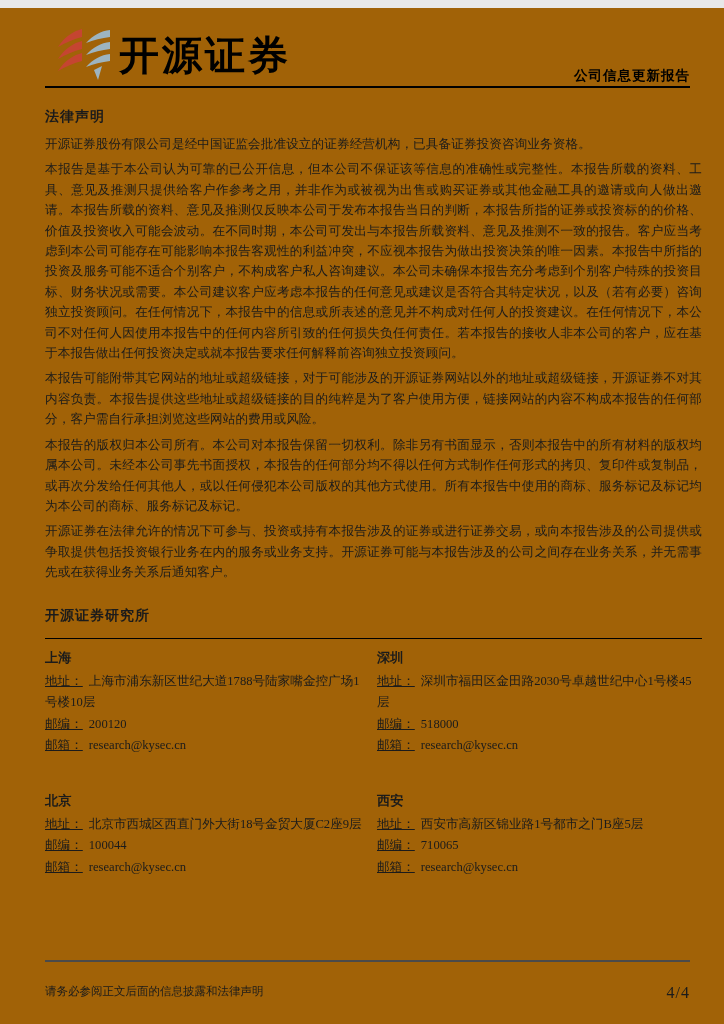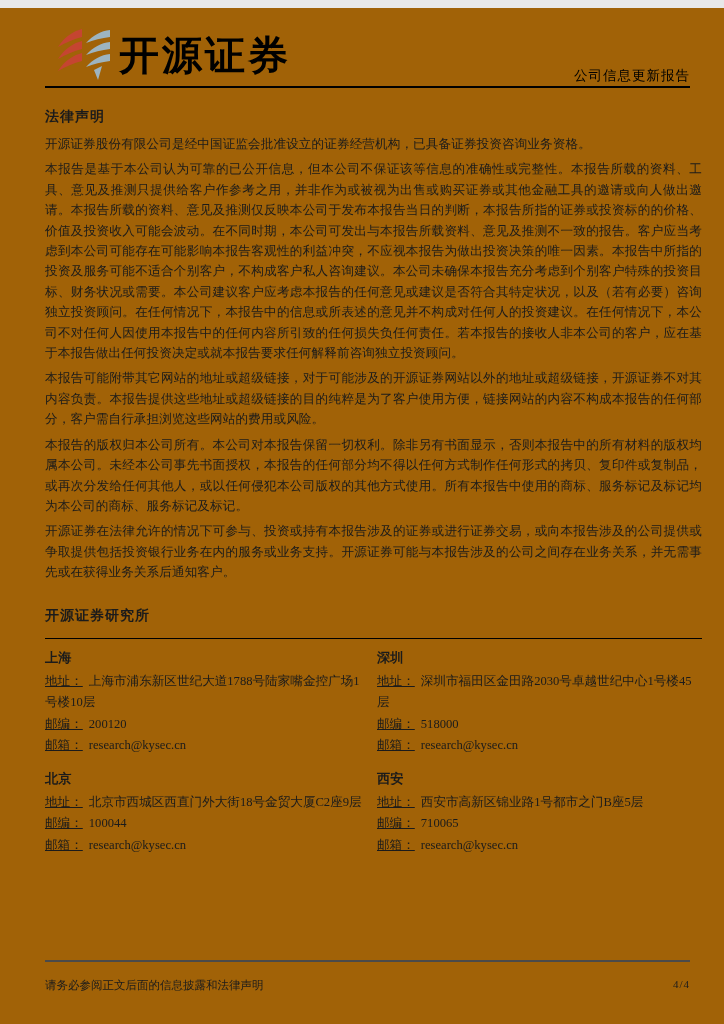--- a/index.html
+++ b/index.html
@@ -16,50 +16,50 @@
   }
   .logo { position:absolute; left:10px; top:18px; display:flex; align-items:center; }
   .logo-mark { width:58px; height:55px; display:block; }
   .wordmark {
     font-family:"Liberation Sans", sans-serif; font-weight:900;
     font-size:40px; letter-spacing:3px; color:#000; line-height:1;
     margin-left:6px; margin-top:2px;
   }
   .report-type {
     position:absolute; right:0; bottom:1px;
-    font-size:13.5px; font-weight:normal; letter-spacing:1px; color:#000;
+    font-size:13.5px; font-weight:bold; letter-spacing:1px; color:#000;
   }
   
   .main { position:absolute; left:45px; right:22px; top:100px; }
   .legal-title { font-size:14px; font-weight:bold; margin-bottom:8px; letter-spacing:1px; }
   .para {
     font-size:12.6px; line-height:20.4px; text-align:justify;
     margin-bottom:5px; letter-spacing:0.1px;
   }
   
   .institute { margin-top:24px; }
   .institute-title {
     font-size:14px; font-weight:bold; letter-spacing:1px;
     padding-bottom:13px; border-bottom:1.5px solid #000;
   }
   .office-grid {
-    margin-top:8px; display:grid; grid-template-columns:332px 1fr; row-gap:11px;
+    margin-top:8px; display:grid; grid-template-columns:332px 1fr; row-gap:33px;
   }
   .office { padding-right:10px; }
   .office-city { font-size:13.2px; font-weight:bold; line-height:22px; margin-bottom:2px; }
   .office-line { font-size:12.6px; line-height:21.5px; text-align:left; }
   .office-line .lbl { margin-right:6px;text-decoration:underline; }
   
   .footer {
     position:absolute; left:45px; right:34px; top:952px;
-    border-top:2.5px solid #4a4a4a; padding-top:16px;
+    border-top:2.5px solid #4a4a4a; padding-top:22px;
     display:flex; justify-content:space-between; align-items:flex-start;
   }
   .footer-note { font-size:11.5px; color:#1b1b1b; }
-  .footer-page { font-size:11px; color:#1b1b1b; letter-spacing:1px;text-align:center; }
+  .footer-page { font-size:16px; color:#1b1b1b; letter-spacing:1px;text-align:center; }
 </style>
 </head>
 <body>
 
 <div class="page">
 
   <div class="header">
     <div class="logo">
       <svg class="logo-mark" viewBox="0 0 58 55" aria-hidden="true">
 

